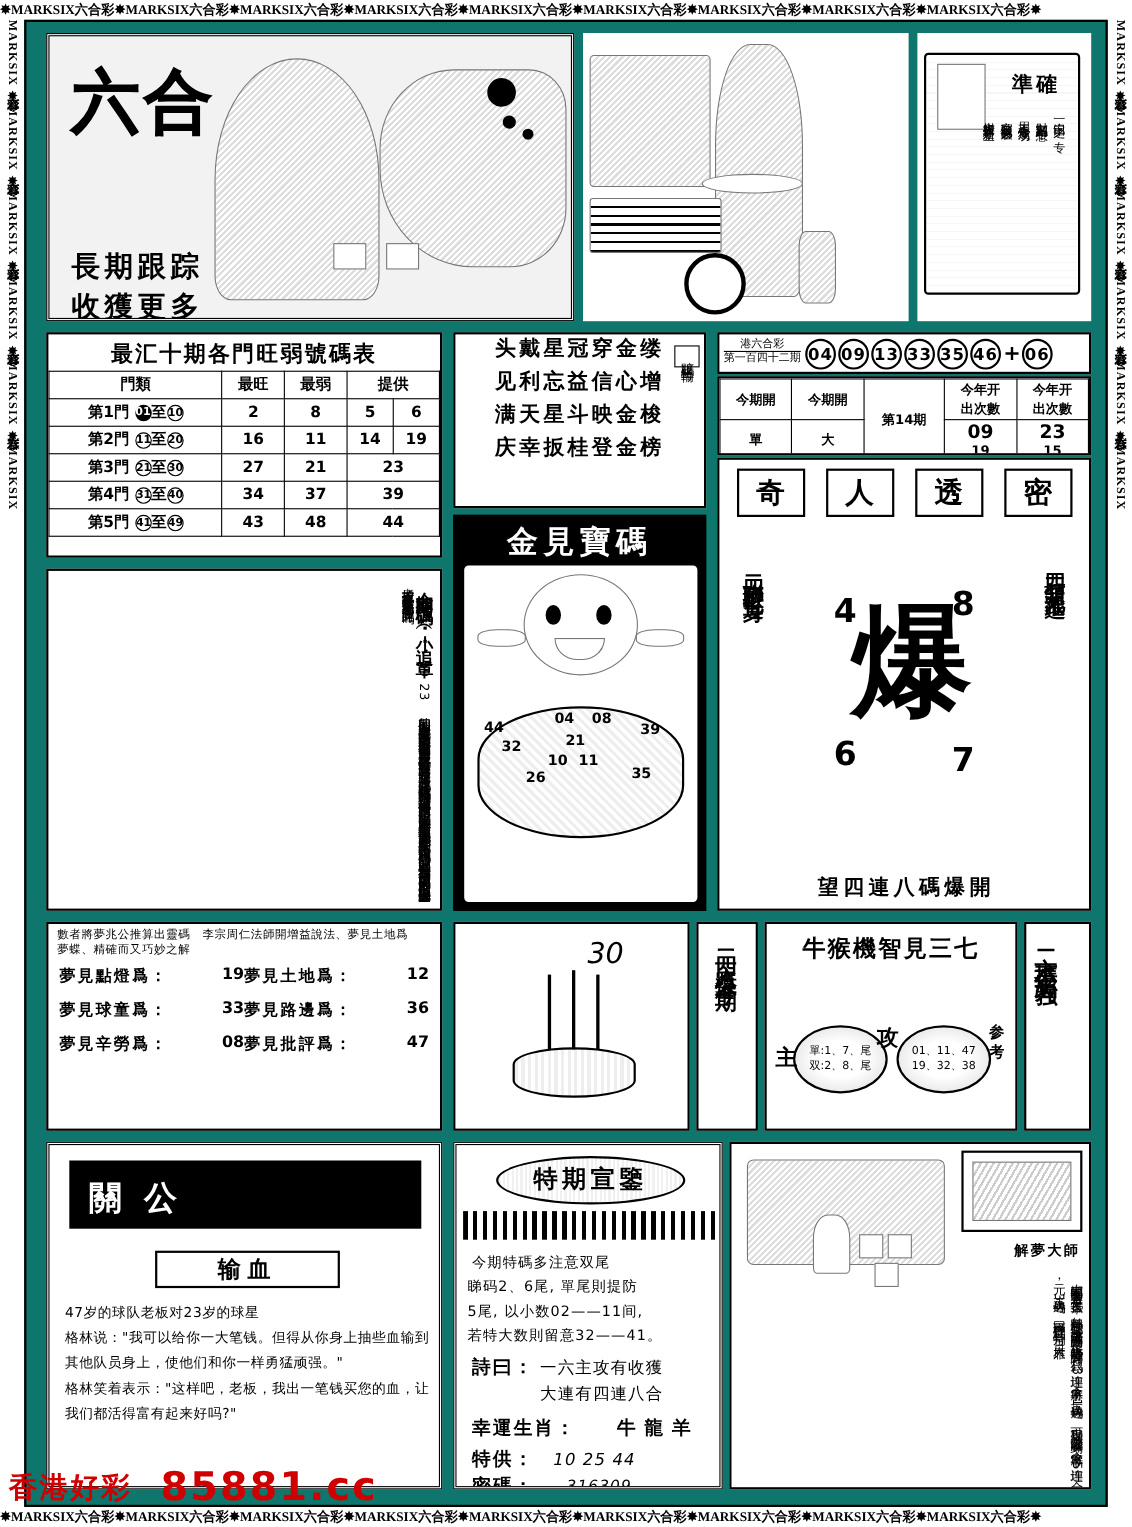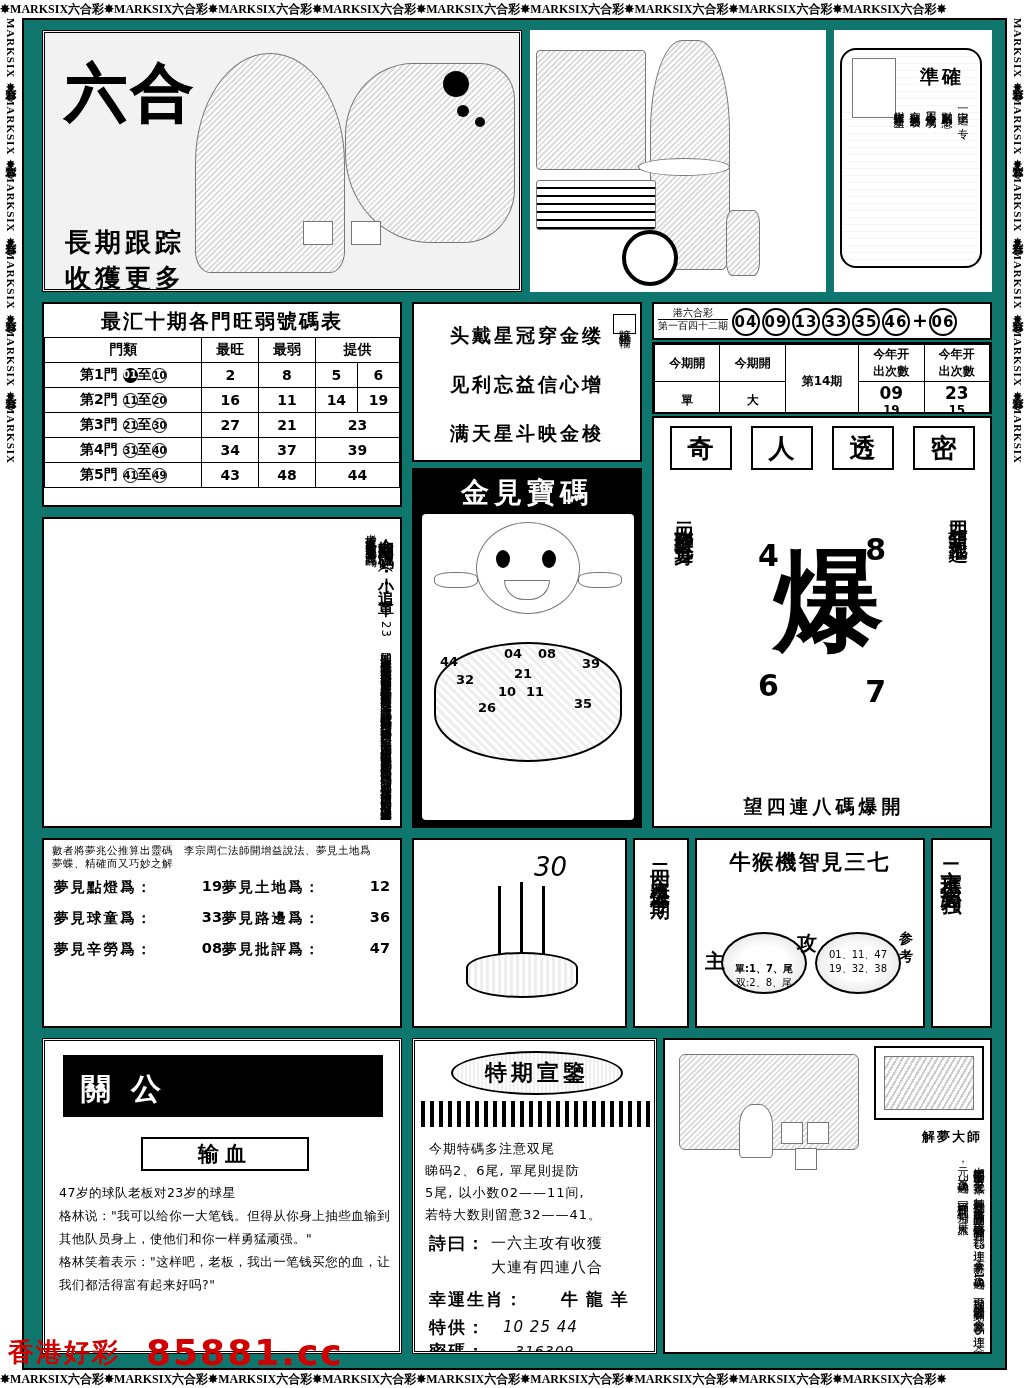--- a/index.html
+++ b/index.html
@@ -89,21 +89,21 @@
     position: absolute;
     background: repeating-linear-gradient(135deg,#ddd 0 2px,#fff 2px 4px);
     border: 1px solid #777;
   }
 
   
   #mid-art { left: 506px; top: 10px; width: 296px; height: 262px; border: none; }
   #scroll-art { left: 810px; top: 10px; width: 158px; height: 262px; border:none; }
   .scroll-paper {
     position: absolute; left: 6px; top: 18px; width: 142px; height: 220px;
-    border: 2px solid #000; border-radius: 16px;
+    border: 2px solid #000; border-radius: 4px;
     background: repeating-linear-gradient(0deg,#fff 0 6px,#f6f6f6 6px 7px);
   }
   .scroll-title { position:absolute; right: 16px; top: 14px; font-size: 19px; font-weight: bold; letter-spacing:3px;}
   .scroll-col {
     position: absolute; top: 52px;
     writing-mode: vertical-rl;
     font-size: 11px; line-height: 15px; letter-spacing: 1px;
     font-family: "DejaVu Sans", sans-serif;
   }
 
@@ -122,21 +122,21 @@
     display:inline-block; width: 15px; height: 15px; line-height:14px;
     border-radius: 50%; background: #000; color:#fff; font-size: 10px;
     text-align:center; vertical-align: middle;
   }
   .numcircle.hollow { background:#fff; color:#000; border:1px solid #000; }
 
   
   #poem { left: 388px; top: 282px; width: 230px; height: 160px; }
   #poem .pline {
     font-size: 19px; font-weight: bold; letter-spacing: 3px;
-    text-align: center; padding: 19px 0 4px 0;
+    text-align: center; padding: 0 0 4px 0;
   }
   #poem-side { position: absolute; right: 4px; top: 10px; }
   #poem-side .v {
     writing-mode: vertical-rl; font-size: 12px; letter-spacing:2px;
     border: 1px solid #000; padding: 4px 2px;
   }
 
   
   #result-head { left: 628px; top: 282px; width: 340px; height: 38px; border:2px solid #000; }
   #result-head .rh-left {
@@ -563,21 +563,21 @@
     </div>
 
     <div class="box" id="erSi">
       <div class="v">二四入獎爆今期</div>
     </div>
 
     <div class="box" id="xiaoma">
       <div class="xl">牛猴機智見三七</div>
       <div class="ovalgrp">
         <div class="oval" style="left:18px;top:18px;">
-          <div style="margin-top:28px;font-weight:bold;">單:1、7、尾</div>
+          <div style="margin-top:14px;">單:1、7、尾</div>
           <div>双:2、8、尾</div>
         </div>
         <div class="oval" style="left:112px;top:18px;">
           <div style="margin-top:14px;">01、11、47</div>
           <div>19、32、38</div>
         </div>
         <div class="ovlabel" style="left:2px;top:34px;">主</div>
         <div class="ovlabel" style="left:94px;top:16px;">攻</div>
         <div class="ovlabel" style="left:196px;top:16px;font-size:14px;">参考</div>
       </div>

